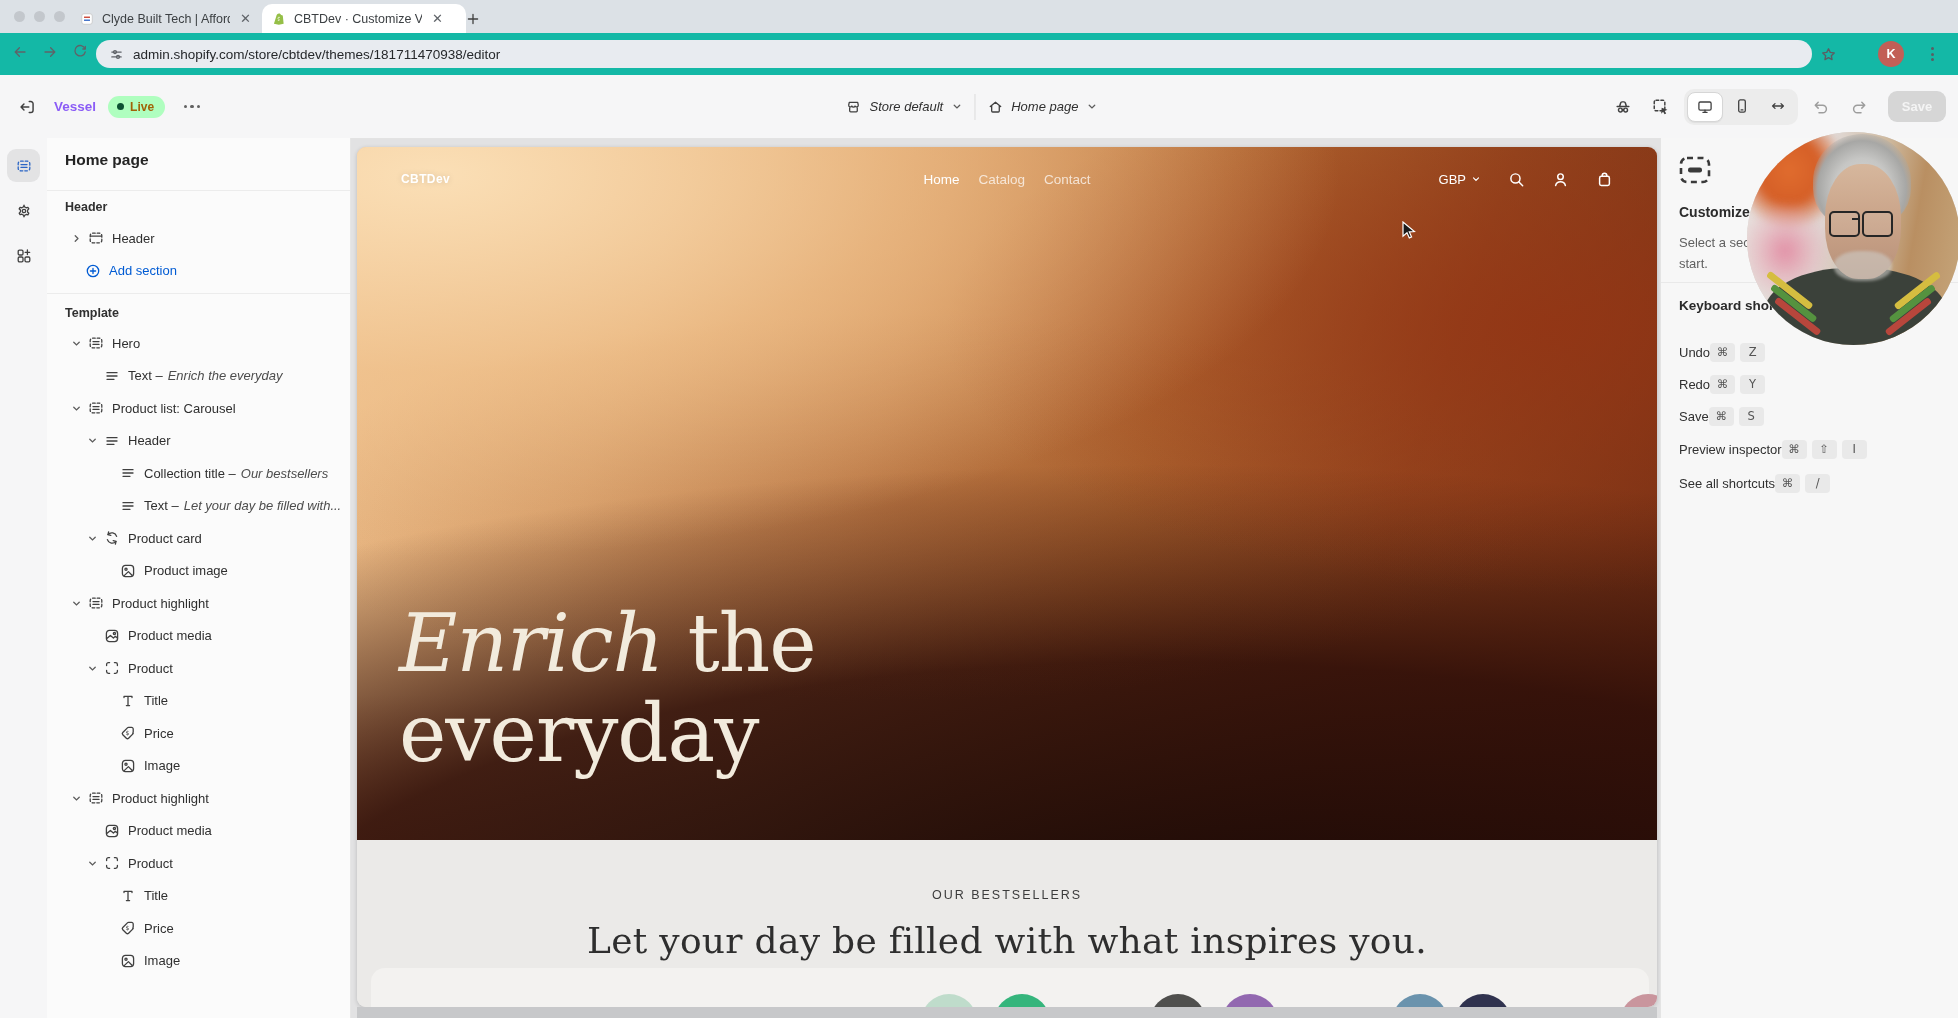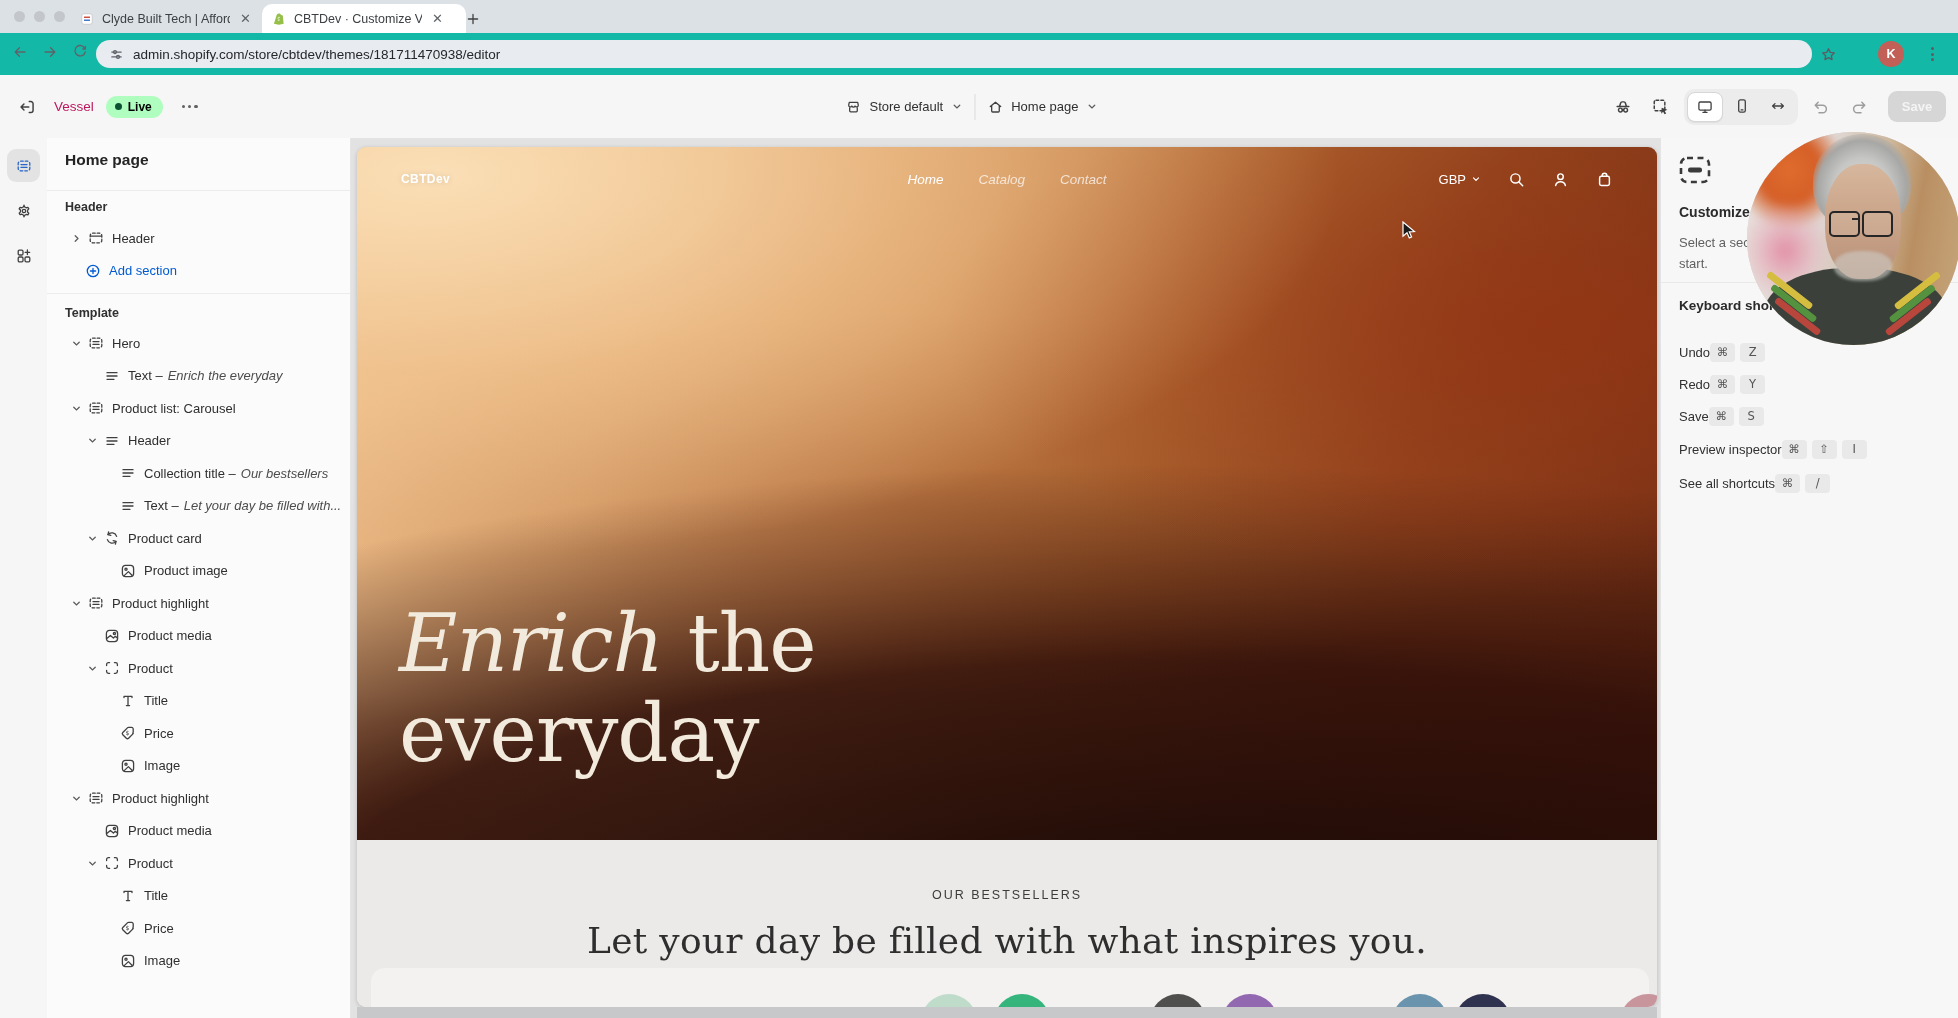--- a/index.html
+++ b/index.html
@@ -28,26 +28,26 @@
   .chromebtn{position:absolute;top:9px;width:24px;height:24px;display:flex;align-items:center;justify-content:center;color:#5a5e63;}
   .avatar{position:absolute;right:54px;top:8px;width:26px;height:26px;border-radius:50%;background:#c25f56;color:#fff;
           font-size:12.5px;font-weight:700;display:flex;align-items:center;justify-content:center;}
   .vdots{display:flex;flex-direction:column;gap:2.5px;}
   .vdots i{width:3px;height:3px;border-radius:50%;background:#5a5e63;}
 
   
   .editorbar{position:absolute;left:0;top:75px;right:0;height:63px;background:#f6f6f7;border-bottom:1px solid #e3e3e3;}
   .ebtn{display:flex;align-items:center;justify-content:center;width:30px;height:30px;border-radius:8px;}
   .eb-left{position:absolute;left:12px;top:0;height:100%;display:flex;align-items:center;gap:12px;}
-  .theme-name{font-size:13.5px;font-weight:400;color:#be185d;}
+  .theme-name{font-size:13.5px;font-weight:700;color:#8b5cf6;}
   .live{display:flex;align-items:center;gap:6px;border-radius:999px;padding:4px 11px 4px 9px;font-size:12px;font-weight:600;}
   .live i{width:7px;height:7px;border-radius:50%;background:#0c5132;}
   .hdots{display:flex;gap:3px;}
   .hdots i{width:3.4px;height:3.4px;border-radius:50%;background:#616161;}
-  .eb-center{position:absolute;left:50%;top:0;height:100%;transform:translateX(-53%);display:flex;align-items:center;gap:12px;}
+  .eb-center{position:absolute;left:50%;top:0;height:100%;transform:translateX(-53%);display:flex;align-items:center;gap:12px;font-style:italic;}
   .selector{display:flex;align-items:center;gap:8px;font-size:13px;color:#303030;}
   .vd{width:1px;height:26px;background:#dcdcdc;}
   .eb-right{position:absolute;right:12px;top:0;height:100%;display:flex;align-items:center;gap:8px;}
   .segment{display:flex;background:#ececec;border-radius:10px;padding:3px;gap:2px;}
   .segcell{width:34px;height:28px;display:flex;align-items:center;justify-content:center;border-radius:8px;color:#404040;}
   .segcell.active{background:#fff;border:1px solid #d6d6d6;box-shadow:0 1px 1px rgba(0,0,0,.06);}
   .ghosted{color:#9d9d9d;}
   .savebtn{width:58px;height:31px;border-radius:9px;background:#d6d6d6;color:#f4f4f4;font-size:13px;font-weight:600;
            display:flex;align-items:center;justify-content:center;margin-left:6px;}
 
@@ -77,21 +77,21 @@
   .hero{position:absolute;left:0;top:0;right:0;height:693px;
     background:
       radial-gradient(120% 95% at 6% 4%, rgba(252,226,186,.92) 0%, rgba(242,198,146,.62) 30%, rgba(0,0,0,0) 58%),
       radial-gradient(85% 70% at 92% 26%, rgba(148,52,20,.8) 0%, rgba(0,0,0,0) 55%),
       radial-gradient(70% 40% at 42% 52%, rgba(130,62,28,.3) 0%, rgba(0,0,0,0) 70%),
       radial-gradient(150% 95% at 62% 118%, rgba(16,5,4,.96) 0%, rgba(44,13,8,.88) 46%, rgba(0,0,0,0) 76%),
       radial-gradient(40% 30% at 2% 100%, rgba(160,75,32,.5) 0%, rgba(0,0,0,0) 70%),
       linear-gradient(108deg,#eec08d 0%,#e3ab73 22%,#d18f56 40%,#b46a33 58%,#94471f 76%,#702c13 100%);}
   .siteheader{position:absolute;left:0;right:0;top:0;height:64px;display:flex;align-items:center;padding:0 44px;color:#fff;}
   .slogo{font-size:12px;font-weight:700;letter-spacing:.4px;text-shadow:0 0 6px rgba(0,0,0,.15);}
-  .snav{position:absolute;left:50%;transform:translateX(-50%);display:flex;gap:35px;font-size:13.5px;font-style:italic;}
+  .snav{position:absolute;left:50%;transform:translateX(-50%);display:flex;gap:19px;font-size:13.5px;}
   .snav .on{color:#fff;} .snav .off{color:rgba(255,255,255,.72);}
   .sright{margin-left:auto;display:flex;align-items:center;gap:27px;}
   .cur{display:flex;align-items:center;gap:5px;font-size:13px;}
   .wicon{width:17px;height:17px;color:#fff;}
   .wicon *{stroke:currentColor;fill:none;stroke-width:1.4;stroke-linecap:round;stroke-linejoin:round;}
   .herotext{position:absolute;left:42px;top:452px;font-family:"DejaVu Serif",serif;font-weight:400;
             font-size:80px;line-height:90px;color:#f2ebdd;letter-spacing:-1px;}
   .herotext em{font-style:italic;}
   .lightsec{position:absolute;left:0;right:0;top:693px;bottom:0;background:#ebeae8;text-align:center;color:#353535;}
   .card{position:absolute;left:14px;right:8px;top:128px;bottom:0;background:#f3f2f0;border-radius:14px 14px 0 0;}
@@ -259,21 +259,21 @@
   <div class="editorbar">
     <div class="eb-left">
       <div class="ebtn">
         <svg class="i16" viewBox="0 0 16 16" style="width:18px;height:18px">
             <path d="M10 3.2h1.4a2 2 0 0 1 2 2v5.6a2 2 0 0 1-2 2H10M9.6 8H2.8M5.3 5.4 2.7 8l2.6 2.6"></path>
           </svg>
       </div>
       <span class="theme-name">Vessel</span>
       <span class="live" style="background: rgb(175, 254, 191);">
           <i></i>
-          <span style="color: #000000;">Live</span>
+          <span style="color: #a16207;">Live</span>
         </span>
       <div class="ebtn">
           <span class="hdots">
             <i></i>
             <i></i>
             <i></i>
           </span>
         </div>
     </div>
     <div class="eb-center">

